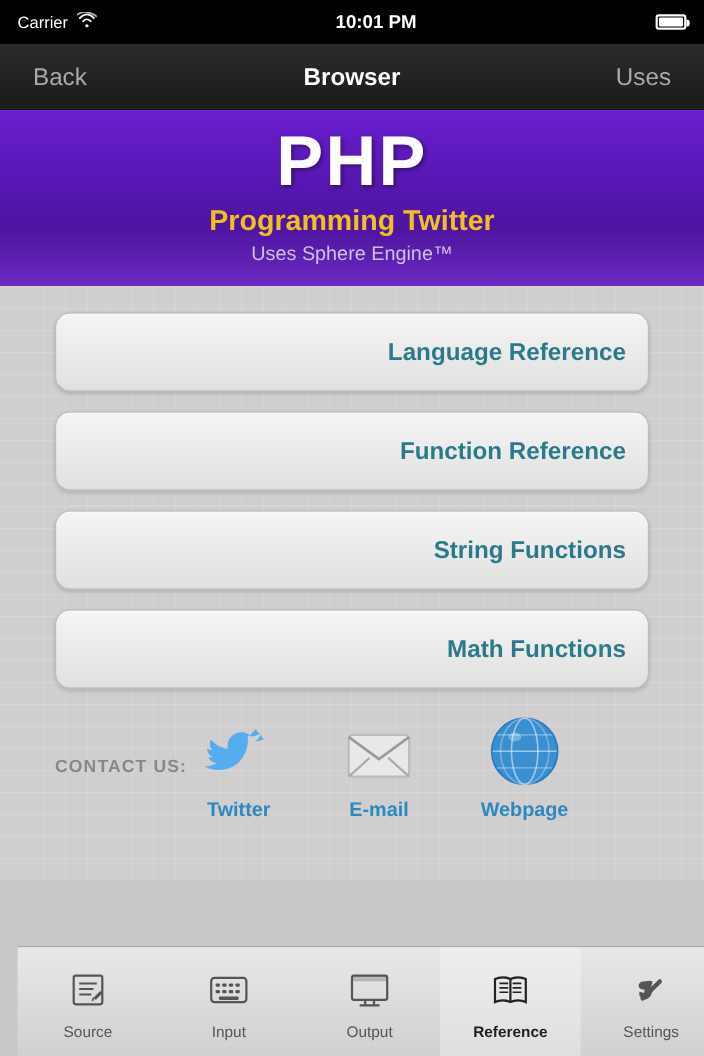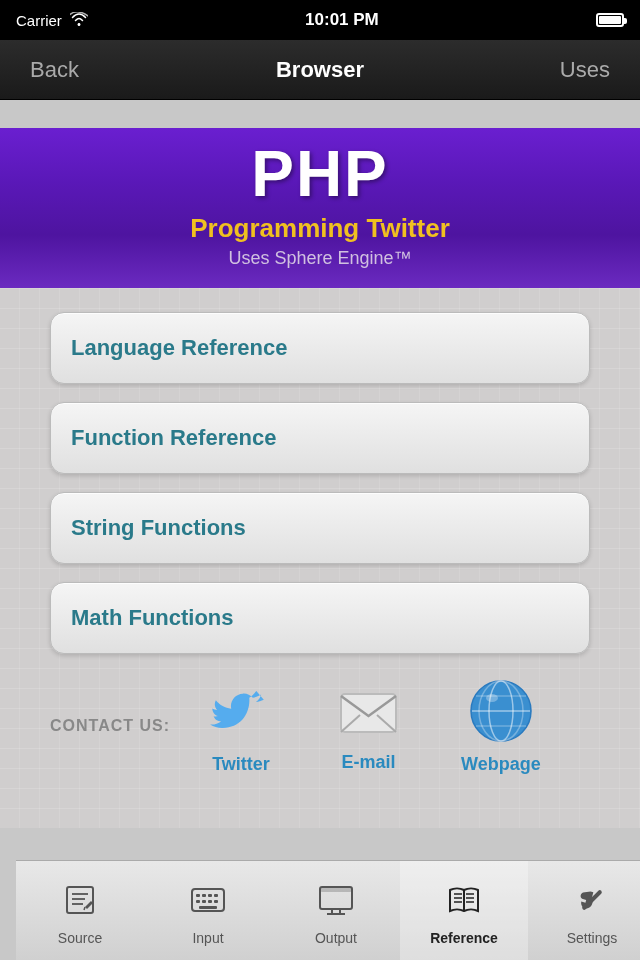--- a/index.html
+++ b/index.html
@@ -80,21 +80,20 @@
     
     .header-banner {
       width: 640px;
       height: 160px;
       background: linear-gradient(to bottom, #6a1fd0, #5a18b8, #4e14a0, #6b2ac0);
       display: flex;
       flex-direction: column;
       align-items: center;
       justify-content: center;
       padding-bottom: 10px;
-      margin-top: 28px;
     }
     .banner-title {
       color: #fff;
       font-size: 64px;
       font-weight: 800;
       text-shadow: 2px 2px 4px rgba(0,0,0,0.4);
       letter-spacing: 2px;
     }
     .banner-subtitle {
       color: #f0c020;
@@ -123,21 +122,21 @@
       height: 540px;
     }
 
     
     .menu-btn {
       width: 100%;
       padding: 22px 20px;
       background: linear-gradient(to bottom, #f5f5f5, #e0e0e0);
       border: 1px solid #bbb;
       border-radius: 14px;
-      text-align: left;
+      text-align: right;
       color: #2a7a8a;
       font-size: 22px;
       font-weight: 700;
       cursor: pointer;
       box-shadow: 0 2px 4px rgba(0,0,0,0.15), inset 0 1px 0 rgba(255,255,255,0.8);
     }
 
     
     .contact-section {
       display: flex;
@@ -148,22 +147,21 @@
     .contact-label {
       color: #888;
       font-size: 16px;
       font-weight: 600;
       letter-spacing: 1px;
     }
     .contact-icons {
       display: flex;
       justify-content: center;
       gap: 60px;
-      align-items: center;
-      margin-left: 24px;
+      align-items: flex-end;
     }
     .contact-item {
       display: flex;
       flex-direction: column;
       align-items: center;
       gap: 8px;
       cursor: pointer;
     }
     .contact-item-label {
       color: #2a8abf;

